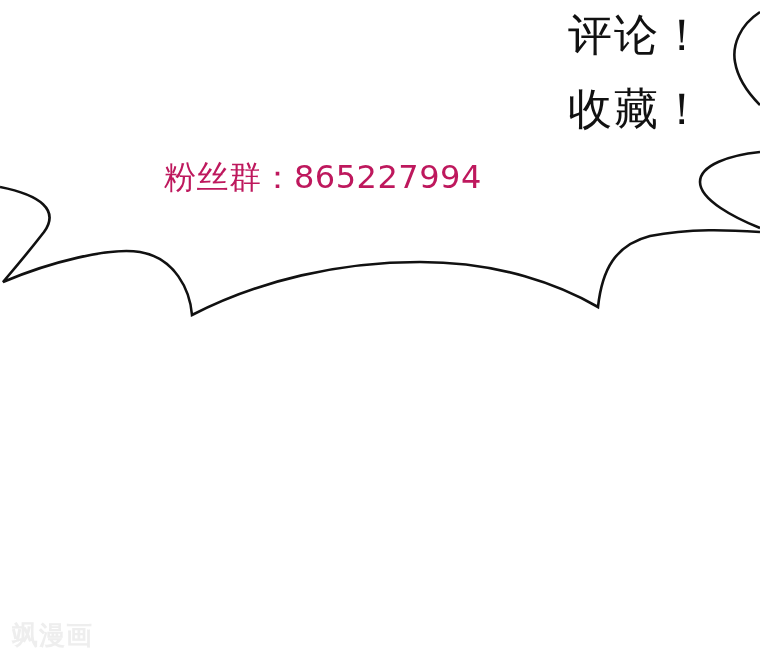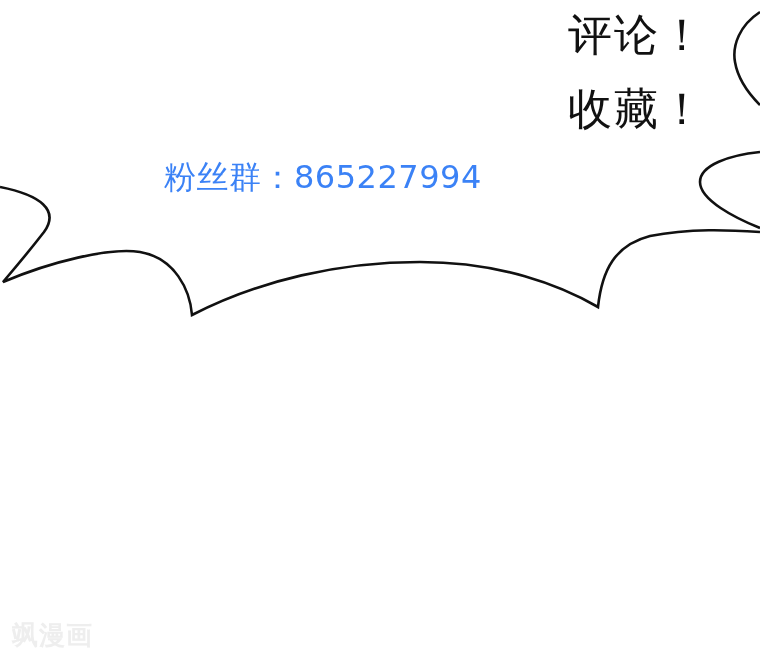--- a/index.html
+++ b/index.html
@@ -8,21 +8,21 @@
       font-family: "DejaVu Sans", sans-serif;
     }
     #bubbles { position: absolute; left: 0; top: 0; width: 760px; height: 665px; }
     .line1, .line2 {
       position: absolute; left: 0; width: 674px; text-align: right;
       font-size: 44px; color: #111111; letter-spacing: 2px; margin-left: 32px;
     }
     .line1 { top: 6px; left: 0px; }
     .line2 { top: 80px; left: 0px; }
     .fans {
-      position: absolute; top: 156px; left: 164px; font-size: 32px; color: #3b82f6;
+      position: absolute; top: 156px; left: 164px; font-size: 32px; color: #be185d;
       letter-spacing: 0.5px;
     }
     .watermark {
       position: absolute; left: 12px; top: 618px; font-size: 26px; color: #eeeeee;
       font-weight: bold; letter-spacing: 1px;
     }
   </style>
 </head>
 <body>
 

